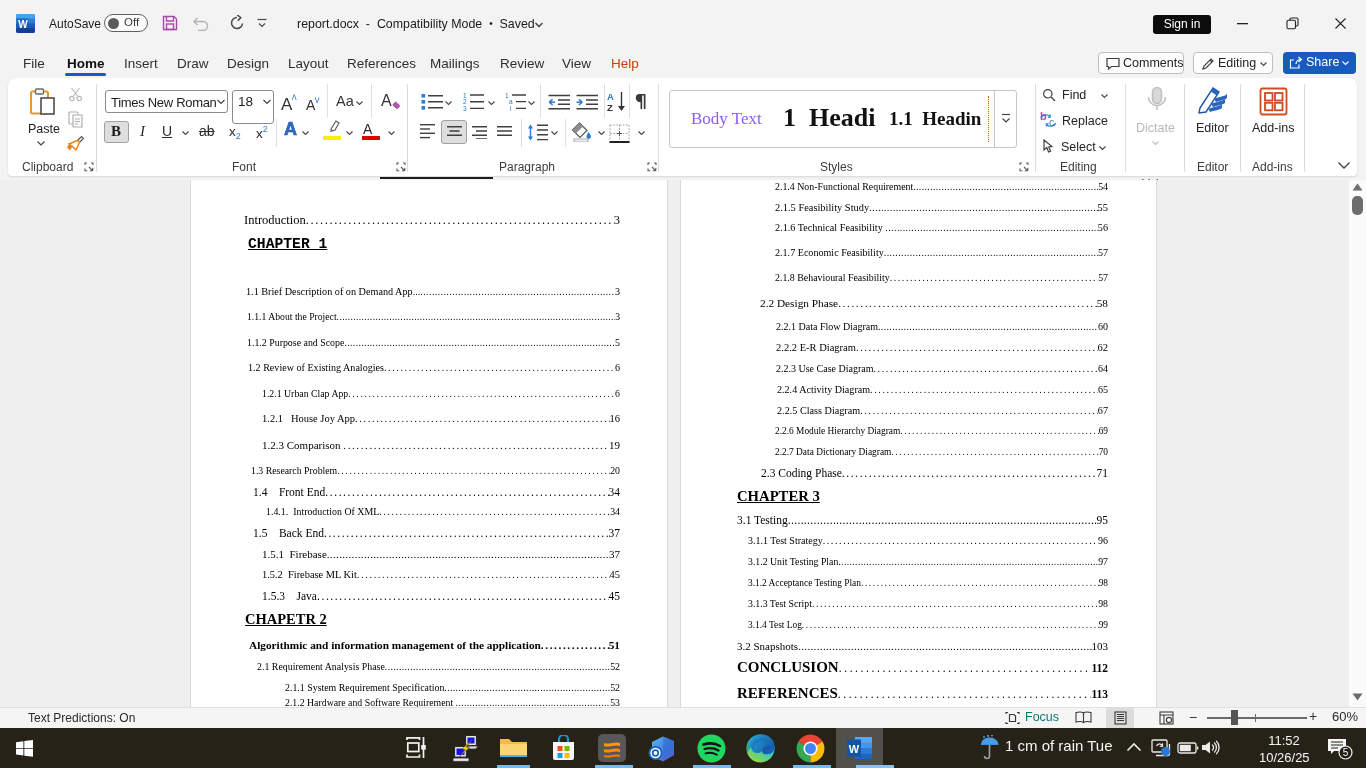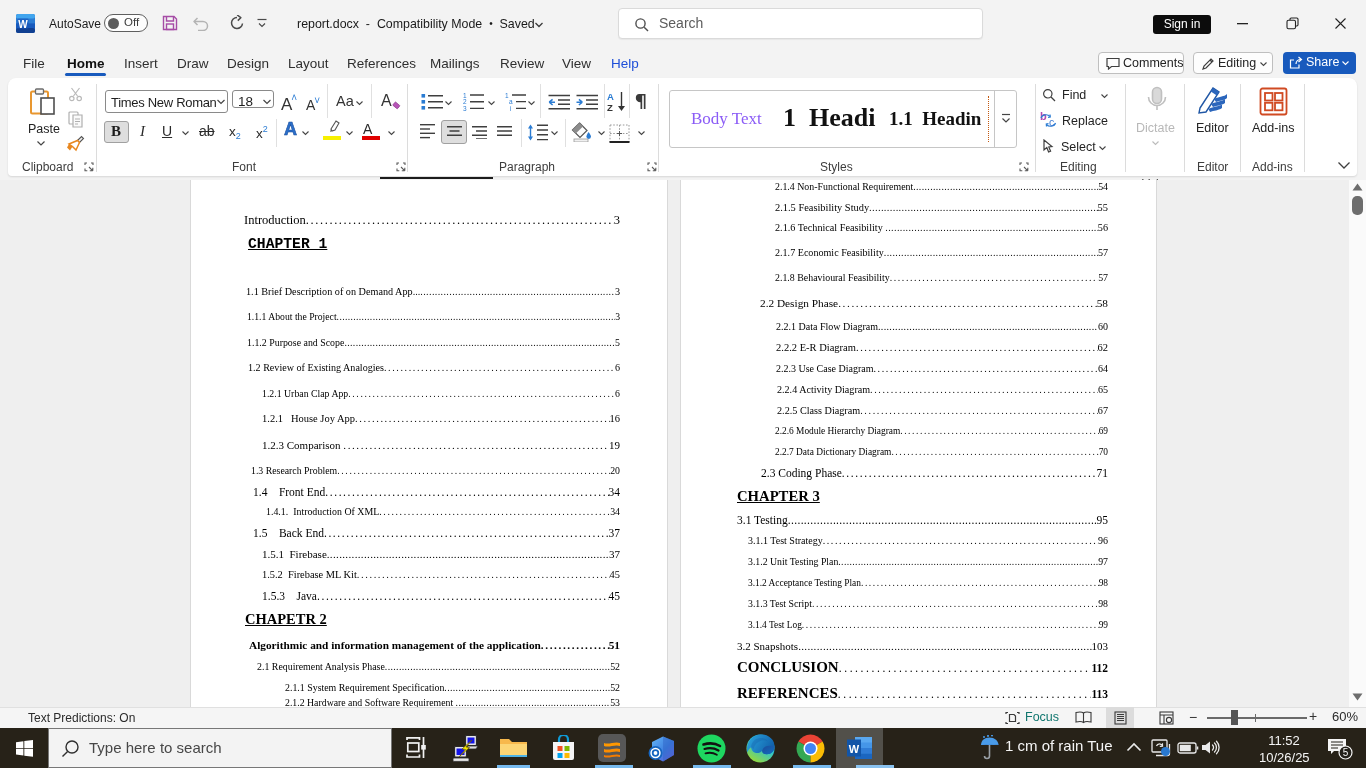--- a/index.html
+++ b/index.html
@@ -56,27 +56,20 @@
       <path d="M9.2 0 L12.8 2.7 L9.8 5.6" stroke-linejoin="round" fill="none"></path>
 </svg>
 <svg class="abs" style="left:256px;top:18px;" width="12" height="10" viewBox="0 0 12 10" fill="none" stroke="#4a4a4a" stroke-width="1.2">
   <path d="M1.5 1.5 H10.5"></path>
       <path d="M3 5.5 L6 8.5 L9 5.5"></path>
 </svg>
 <div class="abs" style="left:297px;top:17px;font-size:12.4px;color:#1a1a1a;">report.docx&nbsp; -&nbsp; Compatibility Mode&nbsp; <span style="font-size:10px;vertical-align:1px;">•</span>&nbsp; Saved</div>
 <svg class="abs" style="left:533px;top:21px;" width="12" height="8" viewBox="0 0 12 8" fill="none" stroke="#3a3a3a" stroke-width="1.3">
   <path d="M2.5 2 L6 5.5 L9.5 2"></path>
 </svg>
-<div class="abs" style="left:618px;top:8px;width:365px;height:31px;background:#ffffff;border:1px solid #dadada;border-radius:4px;box-shadow:0 1px 1px rgba(0,0,0,0.05);">
-  <svg class="abs" style="left:15px;top:7.5px;" width="16" height="16" viewBox="0 0 16 16" fill="none" stroke="#4f4f4f" stroke-width="1.4">
-    <circle cx="6.5" cy="6.5" r="4.6"></circle>
-        <path d="M10.2 10.2 L14 14"></path>
-  </svg>
-  <div class="abs" style="left:40px;top:6px;font-size:14px;color:#5c5c5c;">Search</div>
-</div>
 <div class="abs" style="left:1153px;top:15px;width:58px;height:19px;background:#0c0c0c;border-radius:3px;color:#ffffff;font-size:12px;text-align:center;line-height:19px;">Sign in</div>
 <svg class="abs" style="left:1237px;top:23px;" width="12" height="2" viewBox="0 0 12 2">
       <rect width="11" height="1.3" fill="#222"></rect>
     </svg>
 <svg class="abs" style="left:1286px;top:17px;" width="13" height="13" viewBox="0 0 13 13" fill="none" stroke="#222" stroke-width="1.1">
   <rect x="1" y="3.2" width="8.5" height="8.5" rx="1.5"></rect>
       <path d="M4 3 V2.2 A1.2 1.2 0 0 1 5.2 1 H10.8 A1.2 1.2 0 0 1 12 2.2 V7.8 A1.2 1.2 0 0 1 10.8 9 H10"></path>
 </svg>
 <svg class="abs" style="left:1334px;top:17px;" width="13" height="13" viewBox="0 0 13 13" stroke="#222" stroke-width="1.1">
   <path d="M1.5 1.5 L11.5 11.5 M11.5 1.5 L1.5 11.5"></path>
@@ -85,21 +78,21 @@
 <div class="abs" style="left:23px;top:56px;font-size:13.5px;color:#2f2f2f;">File</div>
 <div class="abs" style="left:67px;top:56px;font-size:13.5px;font-weight:bold;color:#0f0f0f;">Home</div>
 <div class="abs" style="left:124px;top:56px;font-size:13.5px;color:#2f2f2f;">Insert</div>
 <div class="abs" style="left:177px;top:56px;font-size:13.5px;color:#2f2f2f;">Draw</div>
 <div class="abs" style="left:227px;top:56px;font-size:13.5px;color:#2f2f2f;">Design</div>
 <div class="abs" style="left:288px;top:56px;font-size:13.5px;color:#2f2f2f;">Layout</div>
 <div class="abs" style="left:347px;top:56px;font-size:13.5px;color:#2f2f2f;">References</div>
 <div class="abs" style="left:430px;top:56px;font-size:13.5px;color:#2f2f2f;">Mailings</div>
 <div class="abs" style="left:500px;top:56px;font-size:13.5px;color:#2f2f2f;">Review</div>
 <div class="abs" style="left:562px;top:56px;font-size:13.5px;color:#2f2f2f;">View</div>
-<div class="abs" style="left:611px;top:56px;font-size:13.5px;color:#1d4ed8;">Help</div>
+<div class="abs" style="left:611px;top:56px;font-size:13.5px;color:#c2410c;">Help</div>
 <div class="abs" style="left:65px;top:73px;width:41px;height:3px;background:#185abd;border-radius:2px;"></div>
 
 <div class="abs" style="left:1098px;top:52px;width:86px;height:22px;border:1px solid #bfbfbf;border-radius:4px;background:#fdfdfd;">
   <svg class="abs" style="left:7px;top:4px;" width="14" height="13" viewBox="0 0 14 13" fill="none" stroke="#3f3f3f" stroke-width="1.2">
     <path d="M1 1.5 H13 V9.5 H5.5 L2.5 12 V9.5 H1 Z"></path>
   </svg>
   <div class="abs" style="left:24px;top:3px;font-size:12.5px;color:#232323;">Comments</div>
 </div>
 <div class="abs" style="left:1193px;top:52px;width:80px;height:22px;border:1px solid #bfbfbf;border-radius:4px;background:#fdfdfd;">
   <svg class="abs" style="left:7px;top:4px;" width="14" height="14" viewBox="0 0 14 14" fill="none" stroke="#3f3f3f" stroke-width="1.2">
@@ -155,21 +148,21 @@
       <path d="M5 5 L8.8 8.8 M8.8 8.8 V5.8 M8.8 8.8 H5.8"></path>
 </svg>
 <div class="abs" style="left:96px;top:84px;width:1px;height:88px;background:#dcdcdc;"></div>
 
 <div class="abs" style="left:105px;top:90px;width:123px;height:23px;border:1px solid #8a8a8a;border-radius:3px;background:#fff;">
   <div class="abs" style="left:5px;top:4px;font-size:13px;color:#1e1e1e;letter-spacing:-0.3px;">Times New Roman</div>
   <svg class="abs" style="left:110px;top:8px;" width="10" height="7" viewBox="0 0 10 7" fill="none" stroke="#454545" stroke-width="1.2">
         <path d="M1.5 1 L5 4.5 L8.5 1"></path>
       </svg>
 </div>
-<div class="abs" style="left:232px;top:90px;width:42px;height:18px;border:1px solid #8a8a8a;border-radius:3px;background:#fff;">
+<div class="abs" style="left:232px;top:90px;width:42px;height:34px;border:1px solid #8a8a8a;border-radius:3px;background:#fff;">
   <div class="abs" style="left:5px;top:3px;font-size:13.5px;color:#1e1e1e;">18</div>
   <svg class="abs" style="left:29px;top:8px;" width="10" height="7" viewBox="0 0 10 7" fill="none" stroke="#454545" stroke-width="1.2">
         <path d="M1.5 1 L5 4.5 L8.5 1"></path>
       </svg>
 </div>
 <div class="abs" style="left:281px;top:92px;font-size:17px;color:#333;">A<span style="font-size:10px;color:#2b7cd3;vertical-align:9px;margin-left:-1px;">˄</span></div>
 <div class="abs" style="left:306px;top:95px;font-size:14px;color:#333;">A<span style="font-size:10px;color:#2b7cd3;vertical-align:6px;margin-left:-1px;">˅</span></div>
 <div class="abs" style="left:327px;top:84px;width:1px;height:34px;background:#e0e0e0;"></div>
 <div class="abs" style="left:336px;top:93px;font-size:14.5px;color:#333;">Aa</div>
 <svg class="abs" style="left:355px;top:100px;" width="9" height="7" viewBox="0 0 9 7" fill="none" stroke="#454545" stroke-width="1.1">
@@ -501,27 +494,20 @@
 <div class="abs" style="left:1332px;top:709px;font-size:13px;color:#2b2b2b;">60%</div>
 
 <div id="taskbar"></div>
 
 <svg class="abs" style="left:16px;top:740px;" width="17" height="17" viewBox="0 0 17 17" fill="#ffffff">
   <path d="M0 2.2 L7.4 1.2 V7.9 H0 Z"></path>
       <path d="M8.3 1.05 L17 0 V7.9 H8.3 Z"></path>
   <path d="M0 8.8 H7.4 V15.5 L0 14.6 Z"></path>
       <path d="M8.3 8.8 H17 V16.8 L8.3 15.7 Z"></path>
 </svg>
-<div class="abs" style="left:48px;top:728px;width:344px;height:40px;background:#f3f3f3;border:1px solid #777;">
-  <svg class="abs" style="left:12px;top:10px;" width="19" height="19" viewBox="0 0 19 19" fill="none" stroke="#2f2f2f" stroke-width="1.4">
-    <circle cx="11" cy="8" r="6"></circle>
-        <path d="M6.6 12.4 L1.5 17.5"></path>
-  </svg>
-  <div class="abs" style="left:40px;top:10px;font-size:15px;color:#474747;">Type here to search</div>
-</div>
 <svg class="abs" style="left:406px;top:736px;" width="21" height="23" viewBox="0 0 21 23" fill="none" stroke="#f2f2f2" stroke-width="1.7">
   <path d="M1 4 V1.8 H13.5 V4"></path>
   <rect x="1.8" y="7" width="11" height="8.5"></rect>
   <path d="M1 18.5 V21 H13.5 V18.5"></path>
   <path d="M17.5 1 V22"></path>
   <rect x="15.2" y="9" width="4.6" height="4.6" fill="#f2f2f2" stroke="none"></rect>
 </svg>
 <svg class="abs" style="left:452px;top:734px;" width="27" height="28" viewBox="0 0 27 28">
   <rect x="13.5" y="1.5" width="11" height="10" rx="1" fill="#e8e8e8" stroke="#2a2a2a" stroke-width="1.2"></rect>
   <rect x="15.5" y="3.5" width="7" height="6" fill="#1414e8"></rect>

